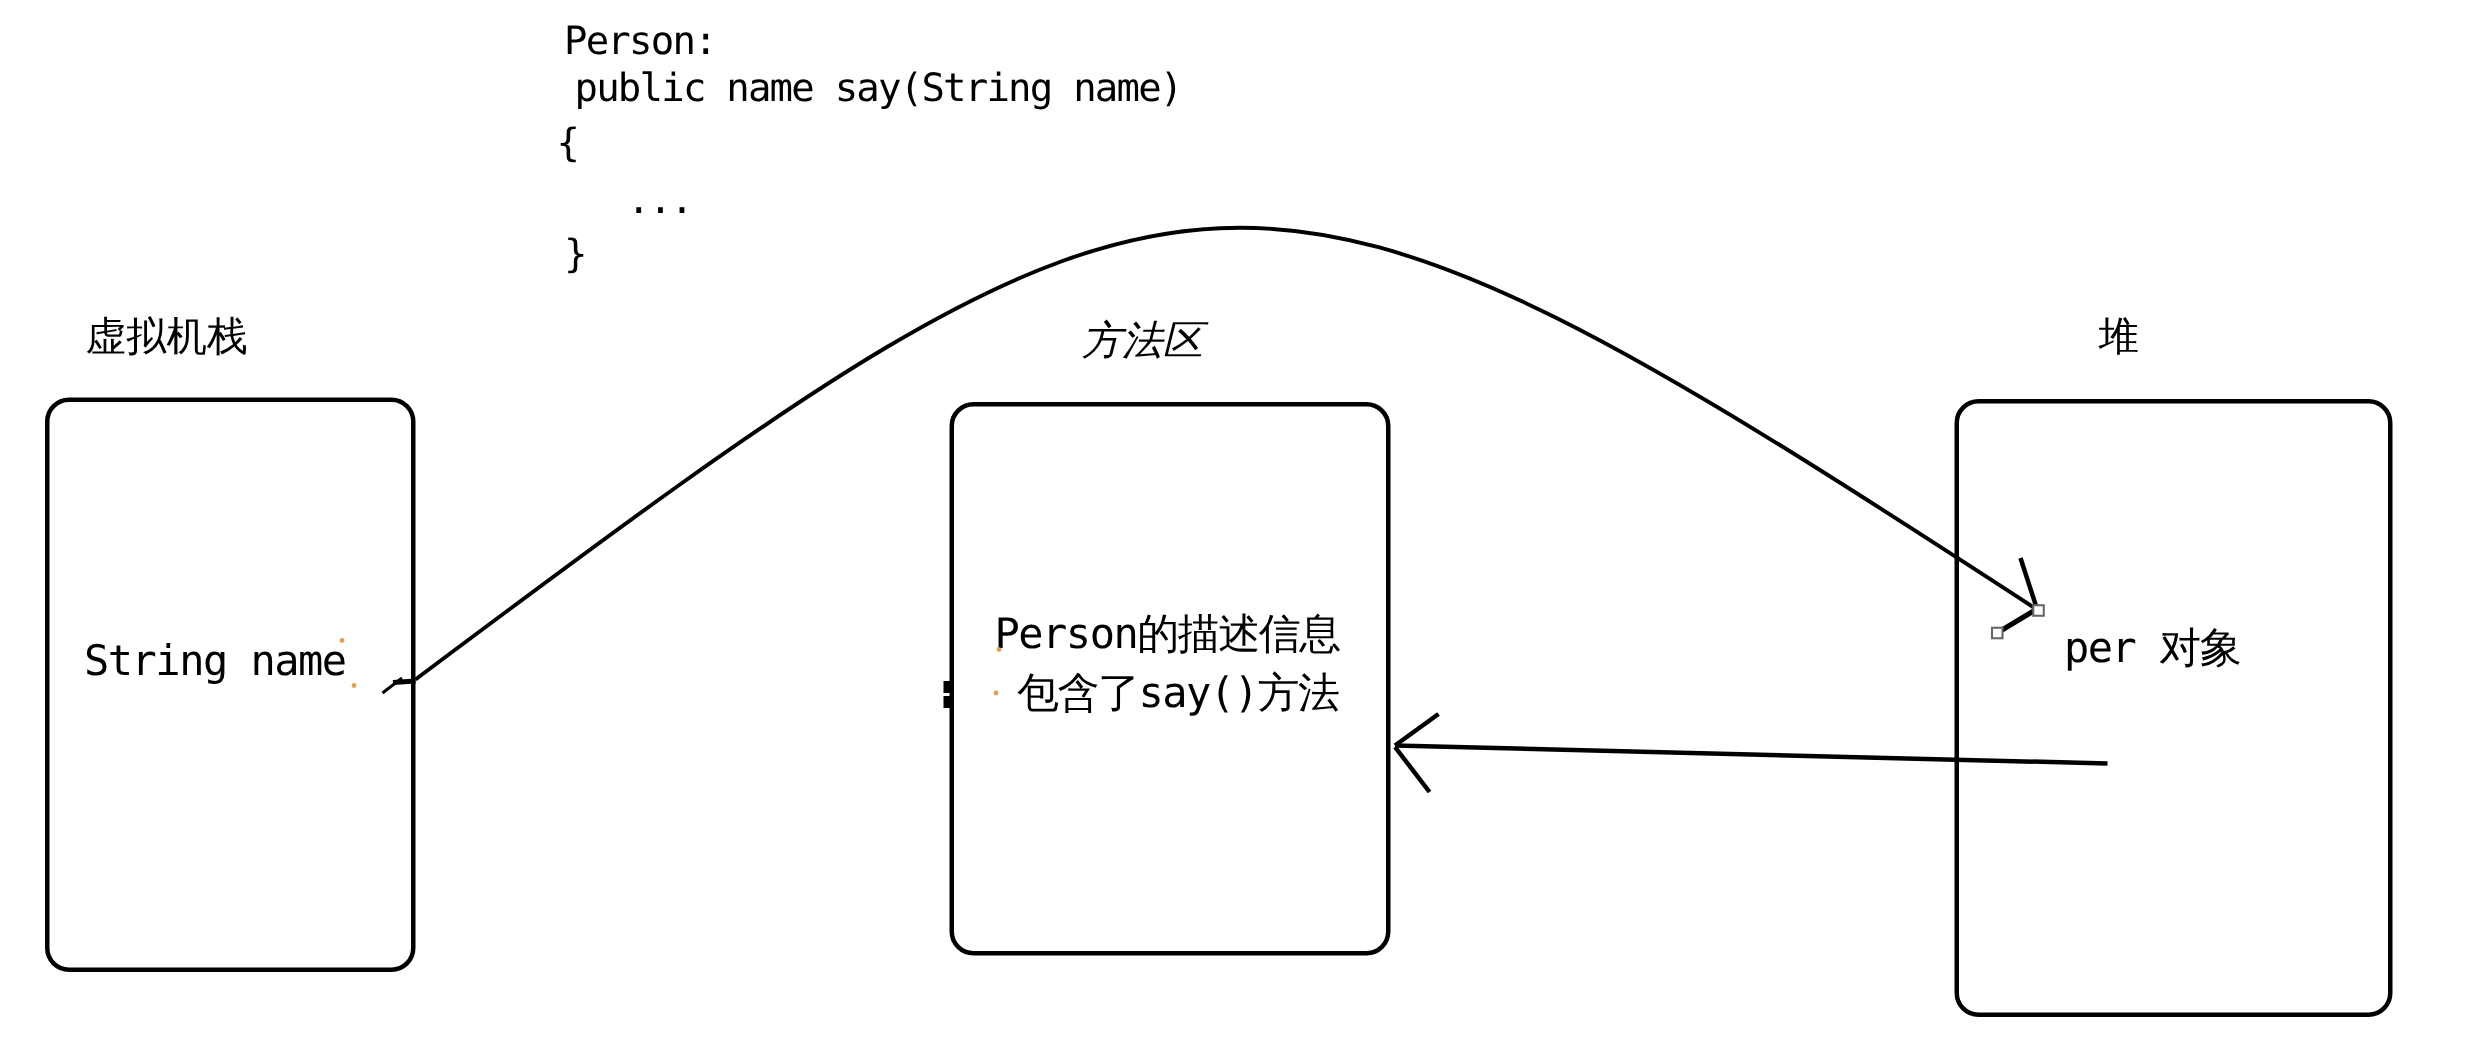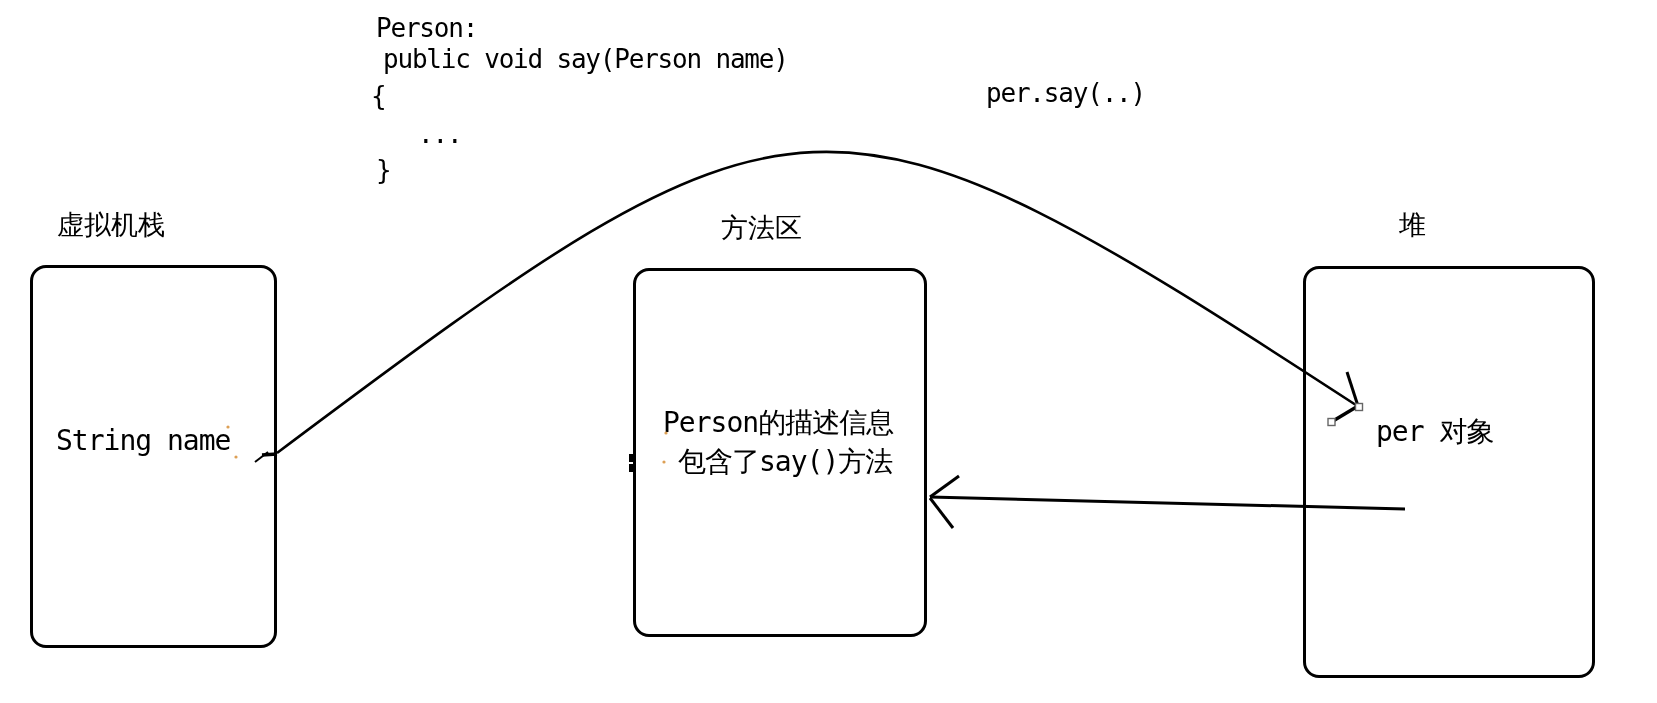--- a/index.html
+++ b/index.html
@@ -41,29 +41,28 @@
     left:0;top:0;
     pointer-events:none;
   }
 </style>
 </head>
 <body>
 
 <div class="canvas">
 
   <div class="txt code" style="left:336px;top:14px;margin-left:40px;">Person:</div>
-  <div class="txt code" style="left:383px;top:45px;">public void say(Person name)</div>
+  <div class="txt code" style="left:383px;top:45px;">public name say(String name)</div>
   <div class="txt code" style="left:371px;top:82px;">{</div>
   <div class="txt code" style="left:418px;top:120px;">...</div>
   <div class="txt code" style="left:376px;top:156px;">}</div>
 
-  <div class="txt code" style="left:986px;top:79px;">per.say(..)</div>
 
   <div class="txt region-label" style="left:57px;top:209px;text-align:center;">虚拟机栈</div>
-  <div class="txt region-label" style="left:721px;top:212px;">方法区</div>
+  <div class="txt region-label" style="left:721px;top:212px;font-style:italic;">方法区</div>
   <div class="txt region-label" style="left:1399px;top:209px;">堆</div>
 
   <div class="mbox" style="left:30px;top:265px;width:247px;height:383px;"></div>
   <div class="mbox" style="left:633px;top:268px;width:294px;height:369px;"></div>
   <div class="mbox" style="left:1303px;top:266px;width:292px;height:412px;"></div>
 
   <div class="txt box-text" style="left:663px;top:407px;">Person的描述信息</div>
   <div class="txt box-text" style="left:56px;top:425px;">String name</div>
   <div class="txt box-text" style="left:678px;top:446px;">包含了say()方法</div>
   <div class="txt box-text" style="left:1376px;top:416px;">per 对象</div>

